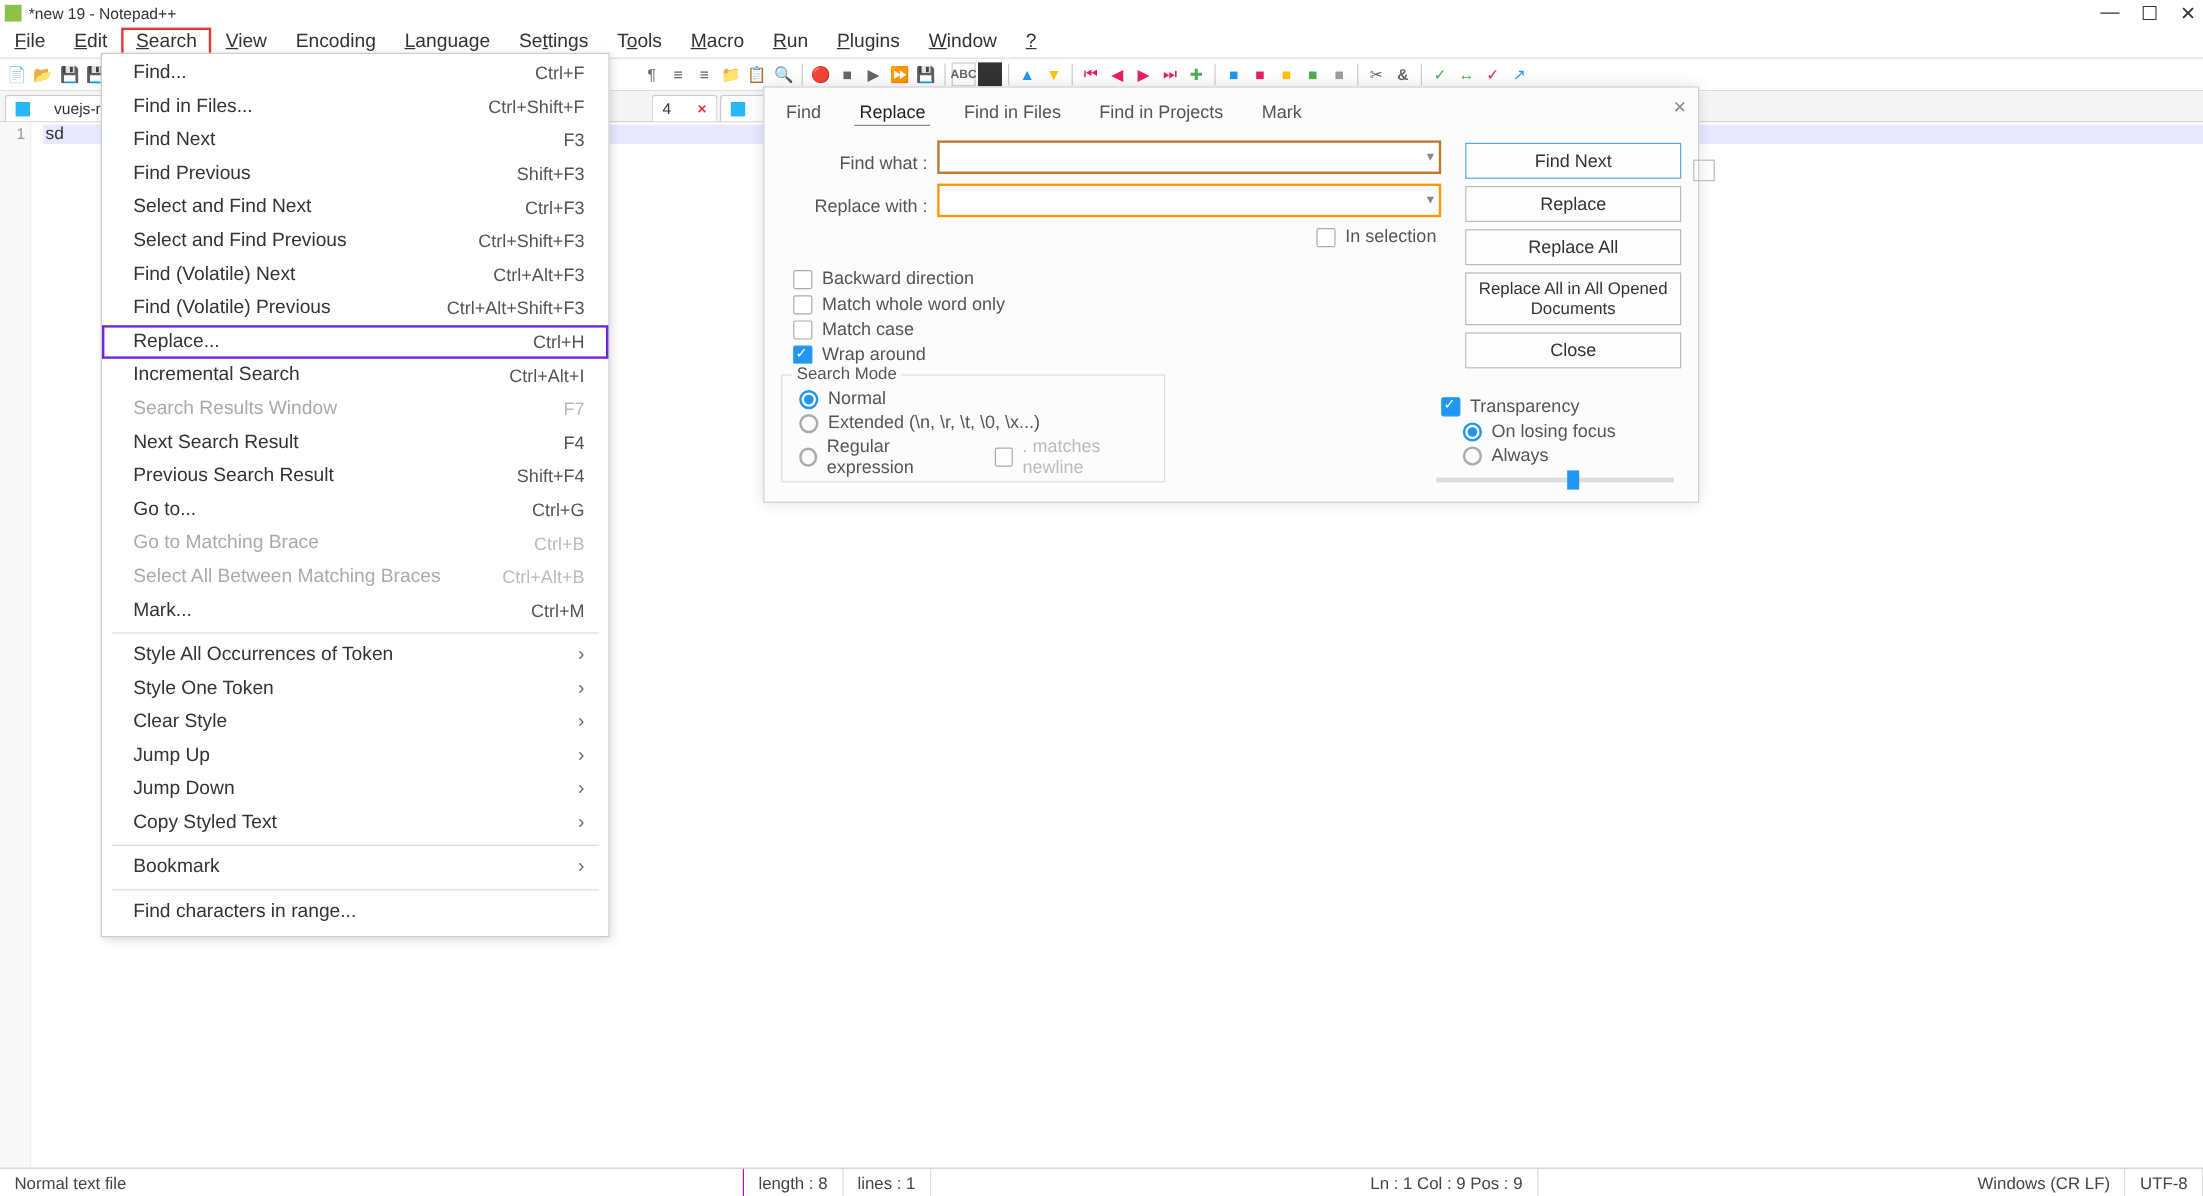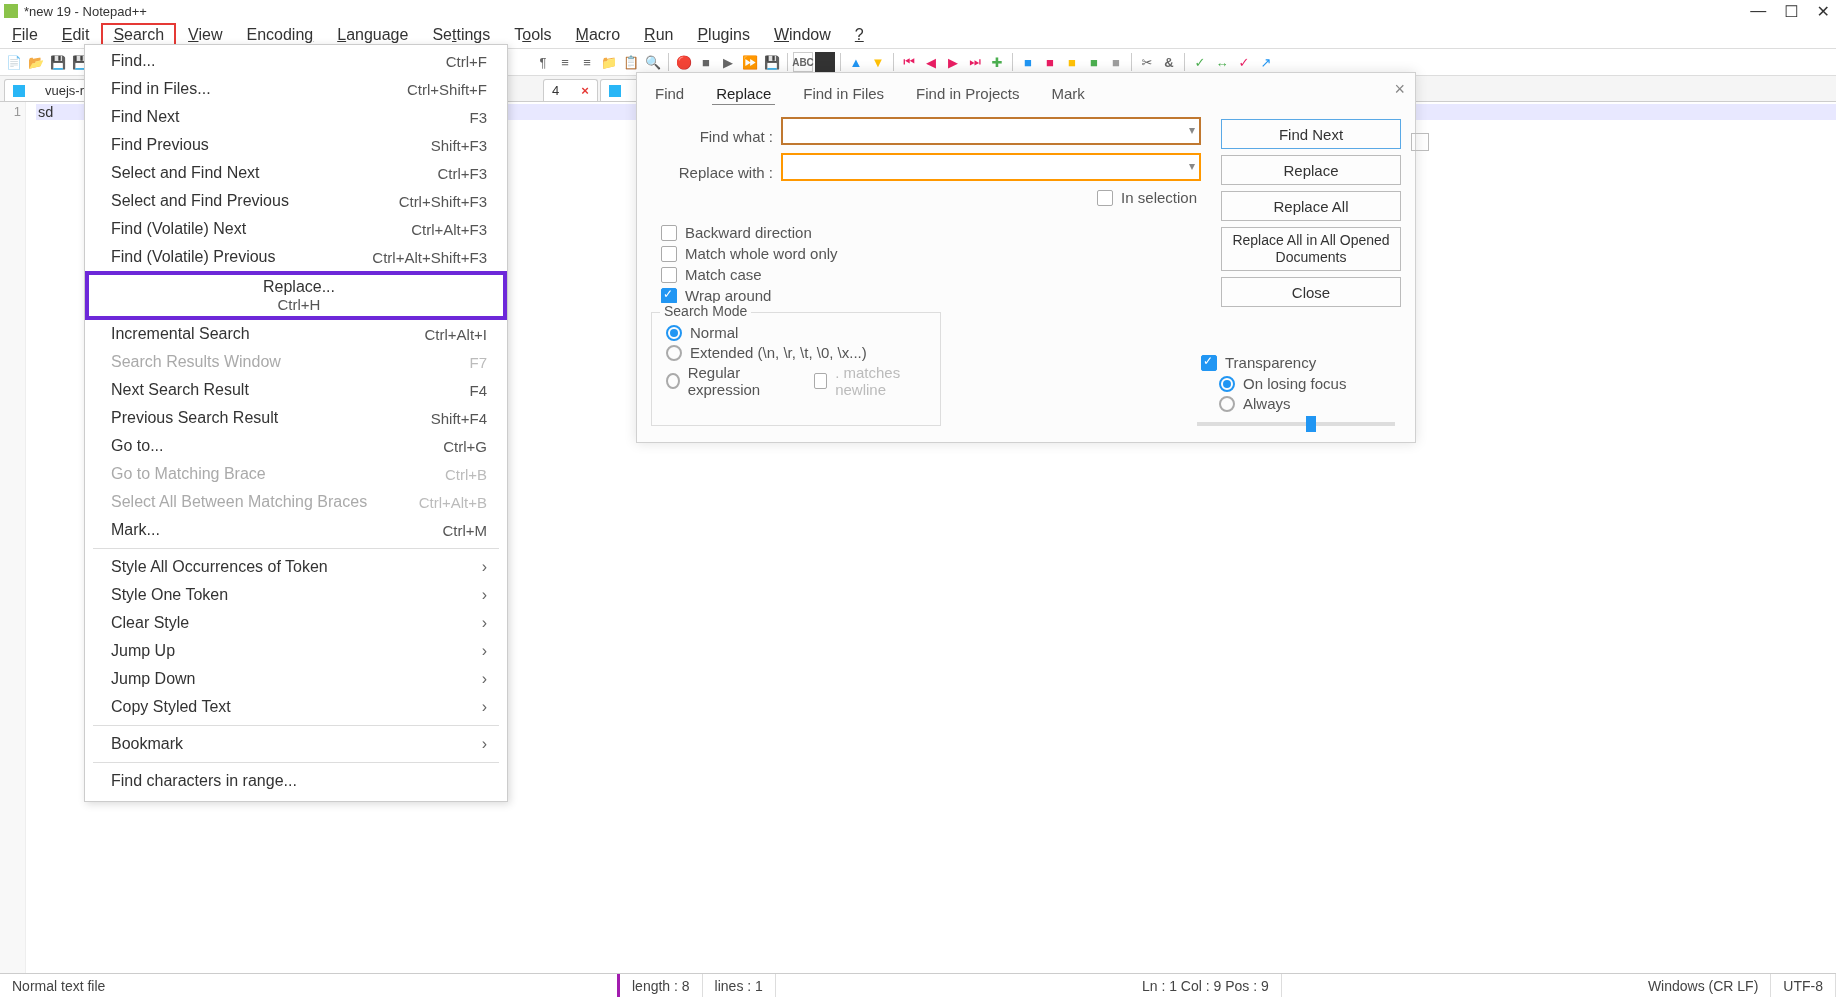--- a/index.html
+++ b/index.html
@@ -27,21 +27,21 @@
 .tab .close { color:#e53935; font-weight:bold; cursor:pointer; margin-left:2px;}
 
 .editor { position:relative; background:#fff; height: calc(100% - 22px - 26px - 28px - 26px - 24px); }
 .gutter { position:absolute; left:0; top:0; width:26px; height:100%; background:#f8f8f8; border-right:1px solid #eee; text-align:right; padding-right:4px; font-size:13px; color:#999; padding-top:2px;}
 .code { position:absolute; left:30px; top:0; padding:2px 6px; font-family:Consolas,monospace; font-size:14.5px;}
 .codeline { background:#e8e8ff; padding:0 2px; display:inline-block; min-width:2000px;}
 
 .dropdown { position:absolute; left:84px; top:44px; width:424px; background:#fff; border:1px solid #ccc; box-shadow:2px 2px 8px rgba(0,0,0,.15); z-index:100; padding-top:2px; padding-bottom:6px;}
 .dditem { display:flex; justify-content:space-between; align-items:center; padding:5px 20px 5px 26px; font-size:16px; cursor:pointer;}
 .dditem.disabled { color:#aaa; cursor:default;}
-.dditem.hl { border:4px solid #6d28d9; padding:3px 18px 3px 24px;flex-direction:column;}
+.dditem.hl { border:2px solid #6d28d9; padding:3px 18px 3px 24px;}
 .dditem .sc { color:#555; font-size:15px;}
 .dditem.disabled .sc { color:#bbb;}
 .dditem .arrow { color:#666; }
 .ddsep { height:1px; background:#ddd; margin:4px 8px;}
 
 .dialog { position:absolute; left:636px; top:72px; width:780px; background:#fcfcfc; border:1px solid #d0d0d0; box-shadow:0 0 12px rgba(0,0,0,.12); z-index:90; padding-bottom:12px;}
 .dialog .closex { position:absolute; right:10px; top:6px; color:#888; font-size:18px; cursor:pointer;}
 .dialog .dtabs { display:flex; gap:24px; padding:10px 14px 4px 14px; font-size:15px;}
 .dialog .dtab { color:#555; cursor:pointer; padding:2px 4px;}
 .dialog .dtab.active { color:#222; border-bottom:1px solid #888;}
@@ -56,21 +56,21 @@
 .btn.hl { border:1px solid #5aa9e6;}
 .tinybox { position:absolute; right:-28px; top:14px; width:18px; height:18px; border:1px solid #bbb;}
 .chkrow { display:flex; align-items:center; gap:8px; font-size:15px; color:#555; margin:4px 0 4px 10px;}
 .chk { width:16px; height:16px; border:1px solid #aaa; background:#fff; display:inline-block; border-radius:2px;}
 .chk.on { background:#2196f3; border-color:#2196f3; position:relative;}
 .chk.on::after { content:"✓"; color:#fff; font-size:12px; position:absolute; left:1px; top:-2px;}
 .radiorow { display:flex; align-items:center; gap:8px; font-size:15px; color:#555; margin:3px 0 3px 10px;}
 .radio { width:16px; height:16px; border:2px solid #aaa; border-radius:50%; display:inline-block; position:relative;}
 .radio.on { border-color:#2196f3;}
 .radio.on::after { content:""; width:8px; height:8px; background:#2196f3; border-radius:50%; position:absolute; left:2px; top:2px;}
-.grpbox { border:1px solid #ddd; padding:8px 8px 24px 4px; margin-top:8px; width:290px; position:relative;}
+.grpbox { border:1px solid #ddd; padding:8px 8px 0 4px; margin-top:8px; width:320px; position:relative;}
 .grplabel { position:absolute; top:-10px; left:8px; background:#fcfcfc; padding:0 4px; font-size:14px; color:#555;}
 .transgrp { position:absolute; right:14px; bottom:4px; width:210px;margin-top:36px;}
 .slider { height:4px; background:#ddd; margin:10px 6px 0 6px; position:relative;}
 .slider .thumb { width:10px; height:16px; background:#2196f3; position:absolute; top:-6px; left:55%;}
 
 .statusbar { position:absolute; bottom:0; left:0; right:0; height:24px; border-top:1px solid #ccc; display:flex; align-items:center; font-size:14px; color:#444;}
 .statusbar .cell { padding:0 12px; border-right:1px solid #ddd; height:100%; display:flex; align-items:center;}
 .statusbar .spacer { flex:1;}
 </style>
 </head>
@@ -372,21 +372,21 @@
           <span>Always</span>
         </div>
       <div class="slider">
           <div class="thumb"></div>
         </div>
     </div>
   </div>
 </div>
 
 <div class="statusbar">
-  <div class="cell" style="width:620px; border-right:3px solid #a21caf;">Normal text file</div>
+  <div class="cell" style="width:620px; border-right:1px solid #a21caf;">Normal text file</div>
   <div class="cell">length : 8</div>
   <div class="cell">lines : 1</div>
   <div class="spacer"></div>
   <div class="cell">Ln : 1    Col : 9    Pos : 9</div>
   <div class="spacer"></div>
   <div class="cell">Windows (CR LF)</div>
   <div class="cell">UTF-8</div>
 </div>
 
 </body></html>

